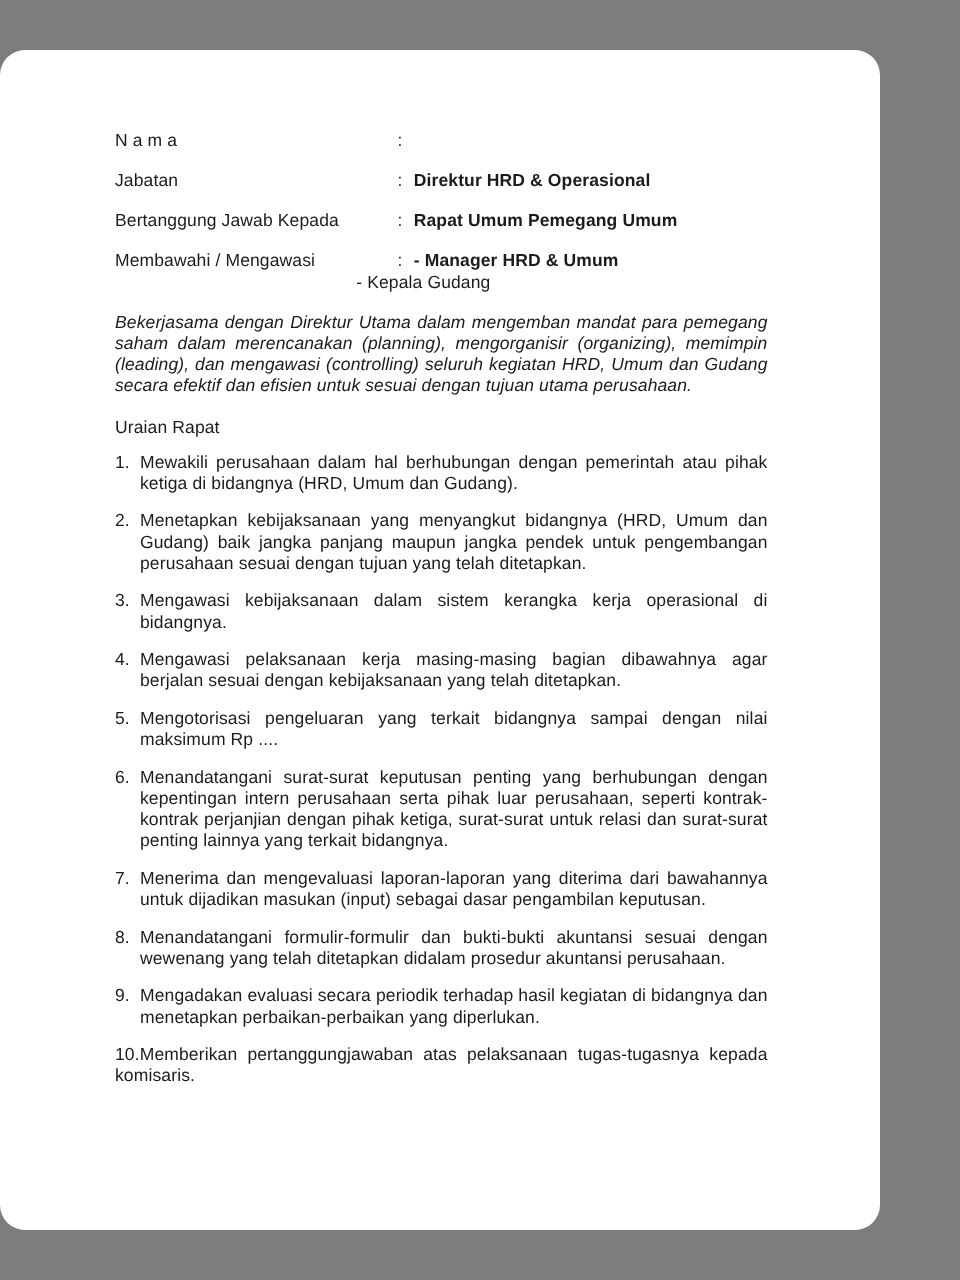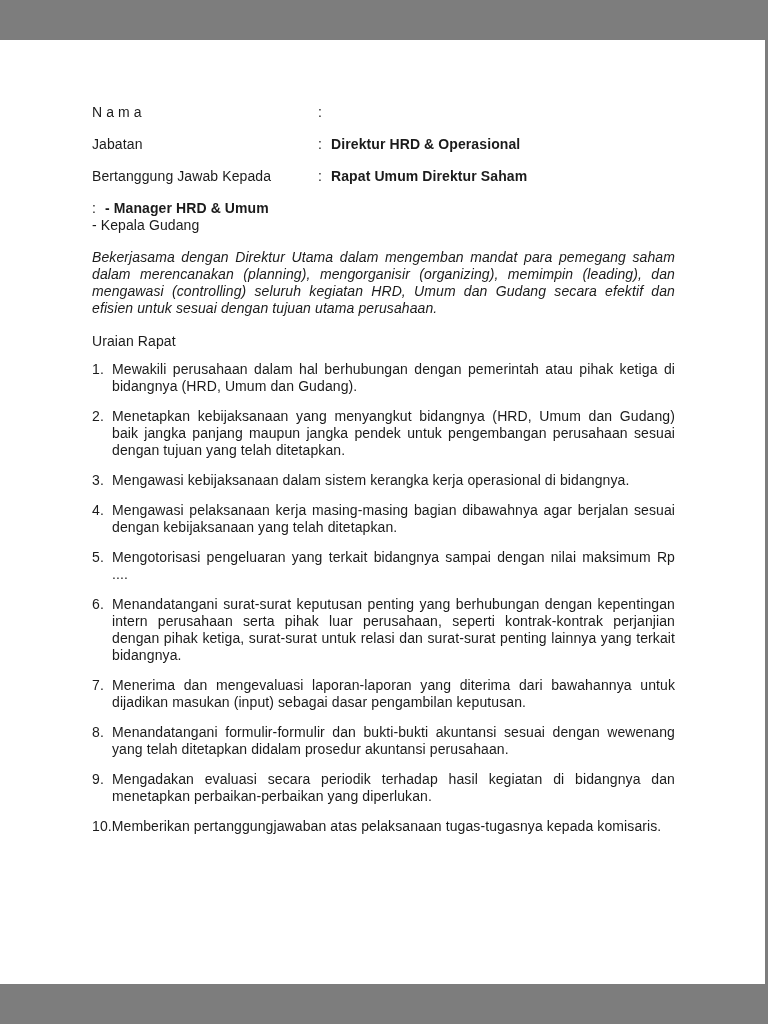--- a/index.html
+++ b/index.html
@@ -16,48 +16,50 @@
   .viewer {
     position: relative;
     width: 768px;
     height: 1024px;
     background: #7d7d7d;
   }
   .page {
     position: absolute;
     top: 40px;
     left: 0;
-    width: 765px;
+    width: 704px;
     height: 944px;
     background: #ffffff;
     padding: 64px 90px 0 92px;
     box-sizing: border-box;
     color: #1b1b1b;
     font-size: 14px;
     line-height: 17px;
     letter-spacing: 0.1px;
+    border-radius: 20px;
   }
   .kv-row {
     display: flex;
     margin-bottom: 15px;
   }
   .kv-row.tight {
     margin-bottom: 0;
   }
   .kv-label {
     flex: 0 0 226px;
   }
   .kv-colon {
     flex: 0 0 auto;
   }
   .kv-value {
     margin-left: 9px;
     font-weight: bold;
   }
   .kv-line2 {
+    margin-left: 193px;
     margin-bottom: 15px;
   }
   .section-heading {
     margin-bottom: 10px;
   }
   .para {
     text-align: justify;
     margin-bottom: 16px;
     font-style: italic;
   }
@@ -94,24 +96,25 @@
 
     <div class="kv-row">
       <span class="kv-label">Jabatan</span>
       <span class="kv-colon">:</span>
       <span class="kv-value">Direktur HRD &amp; Operasional</span>
     </div>
 
     <div class="kv-row">
       <span class="kv-label">Bertanggung Jawab Kepada</span>
       <span class="kv-colon">:</span>
-      <span class="kv-value">Rapat Umum Direktur Saham</span>
+      <span class="kv-value">Rapat Umum Pemegang Umum</span>
     </div>
 
     <div class="kv-row tight">
+      <span class="kv-label">Membawahi / Mengawasi</span>
       <span class="kv-colon">:</span>
       <span class="kv-value">- Manager HRD &amp; Umum</span>
     </div>
     <div class="kv-line2">- Kepala Gudang</div>
 
 
     <div class="para">Bekerjasama dengan Direktur Utama dalam mengemban mandat para pemegang saham dalam merencanakan (planning), mengorganisir (organizing), memimpin (leading), dan mengawasi (controlling) seluruh kegiatan HRD, Umum dan Gudang secara efektif dan efisien untuk sesuai dengan tujuan utama perusahaan.</div>
 
     <div class="heading2">Uraian Rapat</div>
 

